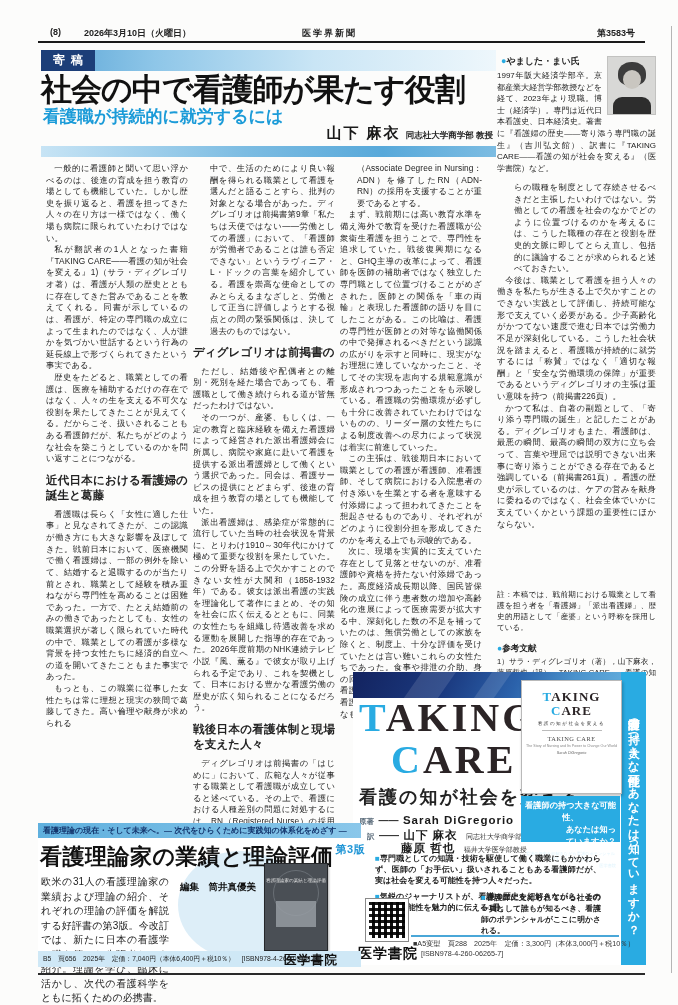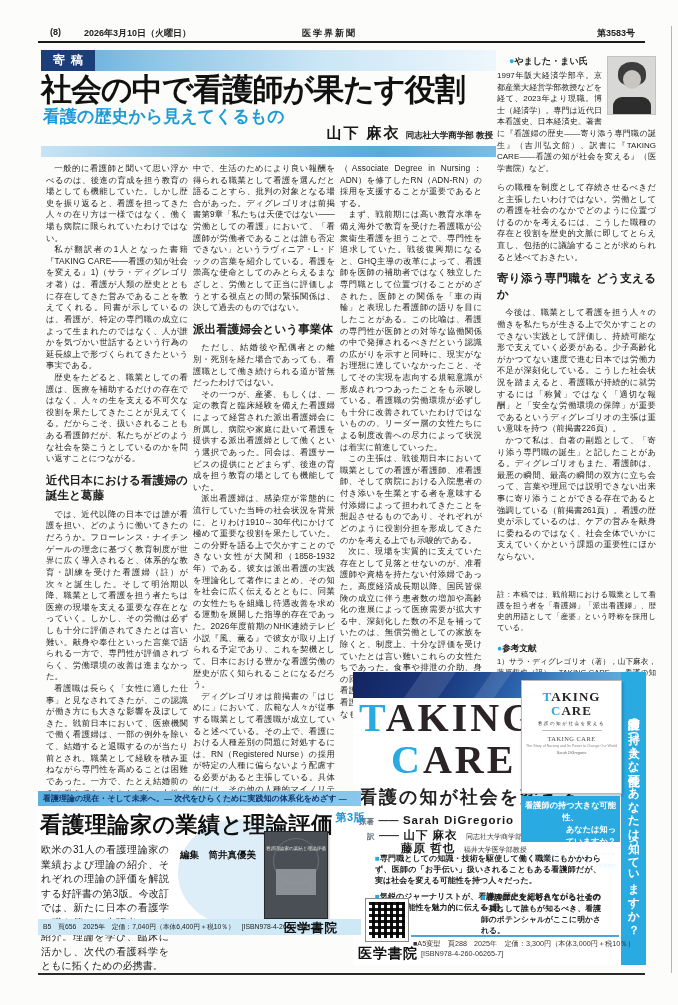--- a/index.html
+++ b/index.html
@@ -20,26 +20,26 @@
   .headline{font-size:31px;font-weight:900;letter-spacing:-1px;color:#111;white-space:nowrap;}
   .subhead{font-size:17px;font-weight:bold;color:#1b9bd8;white-space:nowrap;}
   .author-line{text-align:right;white-space:nowrap;}
   .author-name{font-size:15px;font-weight:bold;letter-spacing:2px;}
   .author-affil{font-size:8.5px;font-weight:bold;color:#222;margin-left:5px;}
   .second-bar{background:linear-gradient(90deg,#c7e4f5 0%,#7cbce2 45%,#58a9da 75%,#7cbce2 100%);}
 
   
   .col{font-size:8.3px;line-height:1.4;text-align:justify;color:#222;letter-spacing:0.1px;}
   .col p{margin:0;text-indent:1em;}
-  .col p.flow{text-indent:0;}
+  .col p.flow{text-indent:0;margin-left:17px;}
   .col-heading{font-size:11.5px;font-weight:bold;line-height:1.35;margin:8px 0 5px;text-indent:0;}
 
   
   .profile{font-size:8px;line-height:1.45;text-align:justify;color:#222;}
-  .profile-name{font-size:9px;font-weight:bold;margin:0 12px 2px;}
+  .profile-name{font-size:9px;font-weight:bold;margin:0 4px 2px;}
   .blue-dot{color:#29abe2;}
   .photo{float:right;width:47px;height:57px;margin:1px 0 3px 5px;background:#d8d8d6;position:relative;overflow:hidden;border:1px solid #c2c2c0;}
   .photo .hair{position:absolute;top:5px;left:10px;width:28px;height:24px;border-radius:48% 48% 42% 42%;background:#3c3c3c;}
   .photo .face{position:absolute;top:13px;left:15px;width:18px;height:19px;border-radius:50%;background:#c9c6c0;}
   .photo .torso{position:absolute;bottom:0;left:5px;width:38px;height:17px;border-radius:9px 9px 0 0;background:#2d2d2d;}
 
   .note-block{font-size:7.6px;line-height:1.45;text-align:justify;color:#222;}
   .ref-heading{font-size:8.6px;font-weight:bold;margin:9px 0 2px;}
 
   
@@ -101,42 +101,42 @@
   <div class="abs mast" style="left:50px;top:27px;">(8)</div>
   <div class="abs mast" style="left:84px;top:27px;">2026年3月10日（火曜日）</div>
   <div class="abs mast" style="left:302px;top:27px;letter-spacing:2px;">医学界新聞</div>
   <div class="abs mast" style="left:597px;top:27px;">第3583号</div>
   <div class="abs mast-rule" style="left:38px;top:41px;width:607px;"></div>
   <div class="abs edge-rule" style="left:671px;top:26px;height:947px;"></div>
 
   <div class="abs top-bar" style="left:41px;top:50px;width:455px;height:21px;"></div>
   <div class="abs kikou-badge" style="left:41px;top:50px;width:48px;height:21px;">寄稿</div>
   <div class="abs headline" style="left:41px;top:69px;">社会の中で看護師が果たす役割</div>
-  <div class="abs subhead" style="left:43px;top:105px;">看護の歴史から見えてくるもの</div>
+  <div class="abs subhead" style="left:43px;top:105px;">看護職が持続的に就労するには</div>
   <div class="abs author-line" style="left:41px;top:124px;width:452px;">
     <span class="author-name">山下 麻衣</span><span class="author-affil">同志社大学商学部 教授</span>
   </div>
   <div class="abs second-bar" style="left:41px;top:146px;width:455px;height:11px;"></div>
 
   <div class="abs col" style="left:46px;top:163px;width:142px;">
     <p>一般的に看護師と聞いて思い浮かべるのは、後進の育成を担う教育の場としても機能していた。しかし歴史を振り返ると、看護を担ってきた人々の在り方は一様ではなく、働く場も病院に限られていたわけではない。</p>
     <p>私が翻訳者の1人となった書籍『TAKING CARE――看護の知が社会を変える』1)（サラ・ディグレゴリオ著）は、看護が人類の歴史とともに存在してきた営みであることを教えてくれる。同書が示しているのは、看護が、特定の専門職の成立によって生まれたのではなく、人が誰かを気づかい世話するという行為の延長線上で形づくられてきたという事実である。</p>
     <p>歴史をたどると、職業としての看護は、医療を補助するだけの存在ではなく、人々の生を支える不可欠な役割を果たしてきたことが見えてくる。だからこそ、扱いされることもある看護師だが、私たちがどのような社会を築こうとしているのかを問い返すことにつながる。</p>
     <div class="col-heading">近代日本における看護婦の誕生と葛藤</div>
-    <p>では、近代以降の日本では誰が看護を担い、どのように働いてきたのだろうか。フローレンス・ナイチンゲールの理念に基づく教育制度が世界に広く導入されると、体系的な教育・訓練を受けた看護婦（註）が次々と誕生した。そして明治期以降、職業として看護を担う者たちは医療の現場を支える重要な存在となっていく。しかし、その労働は必ずしも十分に評価されてきたとは言い難い。献身や奉仕といった言葉で語られる一方で、専門性が評価されづらく、労働環境の改善は進まなかった。</p>
     <p>看護職は長らく「女性に適した仕事」と見なされてきたが、この認識が働き方にも大きな影響を及ぼしてきた。戦前日本において、医療機関で働く看護婦は、一部の例外を除いて、結婚すると退職するのが当たり前とされ、職業として経験を積み重ねながら専門性を高めることは困難であった。一方で、たとえ結婚前のみの働きであったとしても、女性の職業選択が著しく限られていた時代の中で、職業としての看護が多様な背景を持つ女性たちに経済的自立への道を開いてきたこともまた事実であった。</p>
     <p>もっとも、この職業に従事した女性たちは常に理想と現実の狭間で葛藤してきた。高い倫理や献身が求められる</p>
   </div>
 
   <div class="abs col" style="left:193px;top:163px;width:142px;">
     <p class="flow">中で、生活のためにより良い報酬を得られる職業として看護を選んだと語ることすら、批判の対象となる場合があった。ディグレゴリオは前掲書第9章「私たちは天使ではない――労働としての看護」において、「看護師が労働者であることは誰も否定できない」というラヴィニア・L・ドックの言葉を紹介している。看護を崇高な使命としてのみとらえるまなざしと、労働として正当に評価しようとする視点との間の緊張関係は、決して過去のものではない。</p>
-    <div class="col-heading">派出看護婦会という事業体</div>
+    <div class="col-heading">ディグレゴリオは前掲書の</div>
     <p>ただし、結婚後や配偶者との離別・死別を経た場合であっても、看護職として働き続けられる道が皆無だったわけではない。</p>
     <p>その一つが、産婆、もしくは、一定の教育と臨床経験を備えた看護婦によって経営された派出看護婦会に所属し、病院や家庭に赴いて看護を提供する派出看護婦として働くという選択であった。同会は、看護サービスの提供にとどまらず、後進の育成を担う教育の場としても機能していた。</p>
     <p>派出看護婦は、感染症が常態的に流行していた当時の社会状況を背景に、とりわけ1910～30年代にかけて極めて重要な役割を果たしていた。この分野を語る上で欠かすことのできない女性が大関和（1858-1932年）である。彼女は派出看護の実践を理論化して著作にまとめ、その知を社会に広く伝えるとともに、同業の女性たちを組織し待遇改善を求める運動を展開した指導的存在であった。2026年度前期のNHK連続テレビ小説『風、薫る』で彼女が取り上げられる予定であり、これを契機として、日本における豊かな看護労働の歴史が広く知られることになるだろう。</p>
+    <div class="col-heading">戦後日本の看護体制と現場を支えた人々</div>
     <p>ディグレゴリオは前掲書の「はじめに」において、広範な人々が従事する職業として看護職が成立していると述べている。その上で、看護における人種差別の問題に対処するには、RN（Registered Nurse）の採用が特定の人種に偏らないよう配慮する必要があると主張している。具体的には、その他の人種的マイノリティーに該当する学生が比較的進学しやすい准学士課程</p>
   </div>
 
   <div class="abs col" style="left:340px;top:163px;width:142px;">
     <p class="flow">（Associate Degree in Nursing：ADN）を修了したRN（ADN-RN）の採用を支援することが重要であるとする。</p>
     <p>まず、戦前期には高い教育水準を備え海外で教育を受けた看護職が公衆衛生看護を担うことで、専門性を追求していた。戦後復興期になると、GHQ主導の改革によって、看護師を医師の補助者ではなく独立した専門職として位置づけることがめざされた。医師との関係を「車の両輪」と表現した看護師の語りを目にしたことがある。この比喩は、看護の専門性が医師との対等な協働関係の中で発揮されるべきだという認識の広がりを示すと同時に、現実がなお理想に達していなかったこと、そしてその実現を志向する規範意識が形成されつつあったことをも示唆している。看護職の労働環境が必ずしも十分に改善されていたわけではないものの、リーダー層の女性たちによる制度改善への尽力によって状況は着実に前進していった。</p>
     <p>この主張は、戦後期日本において職業としての看護が看護師、准看護師、そして病院における入院患者の付き添いを生業とする者を意味する付添婦によって担われてきたことを想起させるものであり、それぞれがどのように役割分担を形成してきたのかを考える上でも示唆的である。</p>
     <p>次に、現場を実質的に支えていた存在として見落とせないのが、准看護師や資格を持たない付添婦であった。高度経済成長期以降、国民皆保険の成立に伴う患者数の増加や高齢化の進展によって医療需要が拡大する中、深刻化した数の不足を補っていたのは、無償労働としての家族を除くと、制度上、十分な評価を受けていたとは言い難いこれらの女性たちであった。食事や排泄の介助、身の回りの世話といった生活を支える看護労働を担った両職種の役割は、看護師による実践を下支えする重要なものであったと言える。これ</p>
   </div>
 
@@ -145,21 +145,20 @@
       <div class="hair"></div>
       <div class="face"></div>
       <div class="torso"></div>
     </div>
     <div class="profile-name"><span class="blue-dot">●</span><span>やました・まい氏</span></div>
     <span>1997年阪大経済学部卒。京都産業大経営学部教授などを経て、2023年より現職。博士（経済学）。専門は近代日本看護史、日本経済史。著書に『看護婦の歴史――寄り添う専門職の誕生』（吉川弘文館）、訳書に『TAKING CARE――看護の知が社会を変える』（医学書院）など。</span>
   </div>
 
   <div class="abs col" style="left:497px;top:182px;width:159px;">
     <p class="flow">らの職種を制度として存続させるべきだと主張したいわけではない。労働としての看護を社会のなかでどのように位置づけるのかを考えるには、こうした職種の存在と役割を歴史的文脈に即してとらえ直し、包括的に議論することが求められると述べておきたい。</p>
-    <div class="col-heading">寄り添う専門職を どう支えるか</div>
     <p>今後は、職業として看護を担う人々の働きを私たちが生きる上で欠かすことのできない実践として評価し、持続可能な形で支えていく必要がある。少子高齢化がかつてない速度で進む日本では労働力不足が深刻化している。こうした社会状況を踏まえると、看護職が持続的に就労するには「称賛」ではなく「適切な報酬」と「安全な労働環境の保障」が重要であるというディグレゴリオの主張は重い意味を持つ（前掲書226頁）。</p>
     <p>かつて私は、自著の副題として、「寄り添う専門職の誕生」と記したことがある。ディグレゴリオもまた、看護師は、最悪の瞬間、最高の瞬間の双方に立ち会って、言葉や理屈では説明できない出来事に寄り添うことができる存在であると強調している（前掲書261頁）。看護の歴史が示しているのは、ケアの営みを献身に委ねるのではなく、社会全体でいかに支えていくかという課題の重要性にほかならない。</p>
   </div>
 
   <div class="abs note-block" style="left:497px;top:589px;width:159px;">
     <div>註：本稿では、戦前期における職業として看護を担う者を「看護婦」「派出看護婦」、歴史的用語として「産婆」という呼称を採用している。</div>
     <div class="ref-heading"><span class="blue-dot">●</span><span>参考文献</span></div>
     <div>1）サラ・ディグレゴリオ（著），山下麻衣，藤原哲也（訳）．TAKING CARE――看護の知が社会を変える．医学書院；2025．</div>
   </div>
 
@@ -214,21 +213,21 @@
       <p><span class="sq">■</span><span>看護師に支えられている社会の一員として誰もが知るべき、看護師のポテンシャルがここに明かされる。</span></p>
     </div>
 
     <div class="abs qr" style="left:12px;top:226px;width:42px;height:42px;"></div>
     <div class="abs blue-rule" style="left:58px;top:263px;width:208px;"></div>
     <div class="abs specs" style="left:60px;top:267px;">■A5変型　頁288　2025年　定価：3,300円（本体3,000円＋税10％）</div>
     <div class="abs specs" style="left:68px;top:277px;">[ISBN978-4-260-06265-7]</div>
     <div class="abs publisher" style="left:5px;top:273px;">医学書院</div>
   </div>
 
-  <div class="abs" style="left:38px;top:791px;width:318px;height:144px;background:#fff;">
+  <div class="abs" style="left:38px;top:823px;width:318px;height:144px;background:#fff;">
     <div class="abs ad-left-banner" style="left:0;top:0;width:318px;height:15px;">看護理論の現在・そして未来へ。― 次代をひらくために実践知の体系化をめざす ―</div>
     <div class="abs circle-deco" style="left:140px;top:28px;width:125px;height:108px;"></div>
     <div class="abs ad-left-title" style="left:2px;top:19px;"><span>看護理論家の業績と理論評価</span><span class="edition">第3版</span></div>
     <div class="abs ad-left-desc" style="left:3px;top:52px;width:128px;">欧米の31人の看護理論家の業績および理論の紹介、それぞれの理論の評価を解説する好評書の第3版。今改訂では、新たに日本の看護学の礎を築いた先駆者たちも紹介。理論を学び、臨床に活かし、次代の看護科学をともに拓くための必携書。</div>
     <div class="abs ad-left-editor" style="left:142px;top:58px;">編集　筒井真優美</div>
     <div class="abs cover2" style="left:226px;top:40px;width:62px;height:86px;">
       <div class="ring"></div>
       <div class="t">看護理論家の業績と理論評価</div>
       <div class="panel"></div>
     </div>

